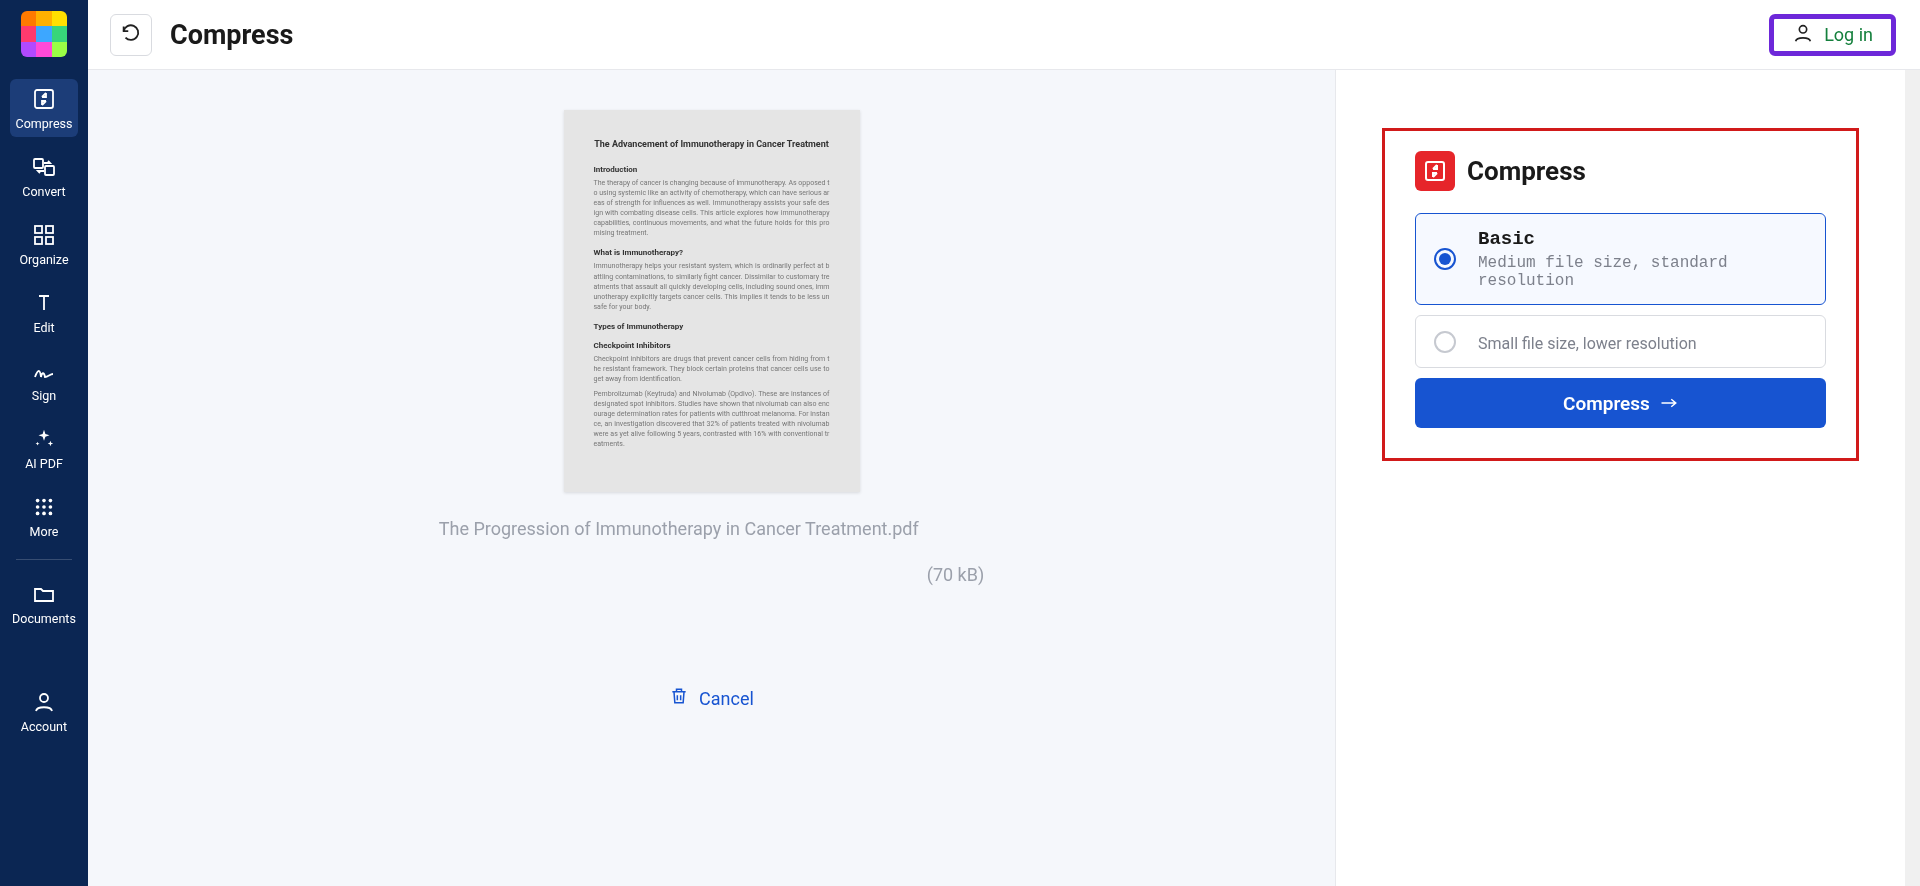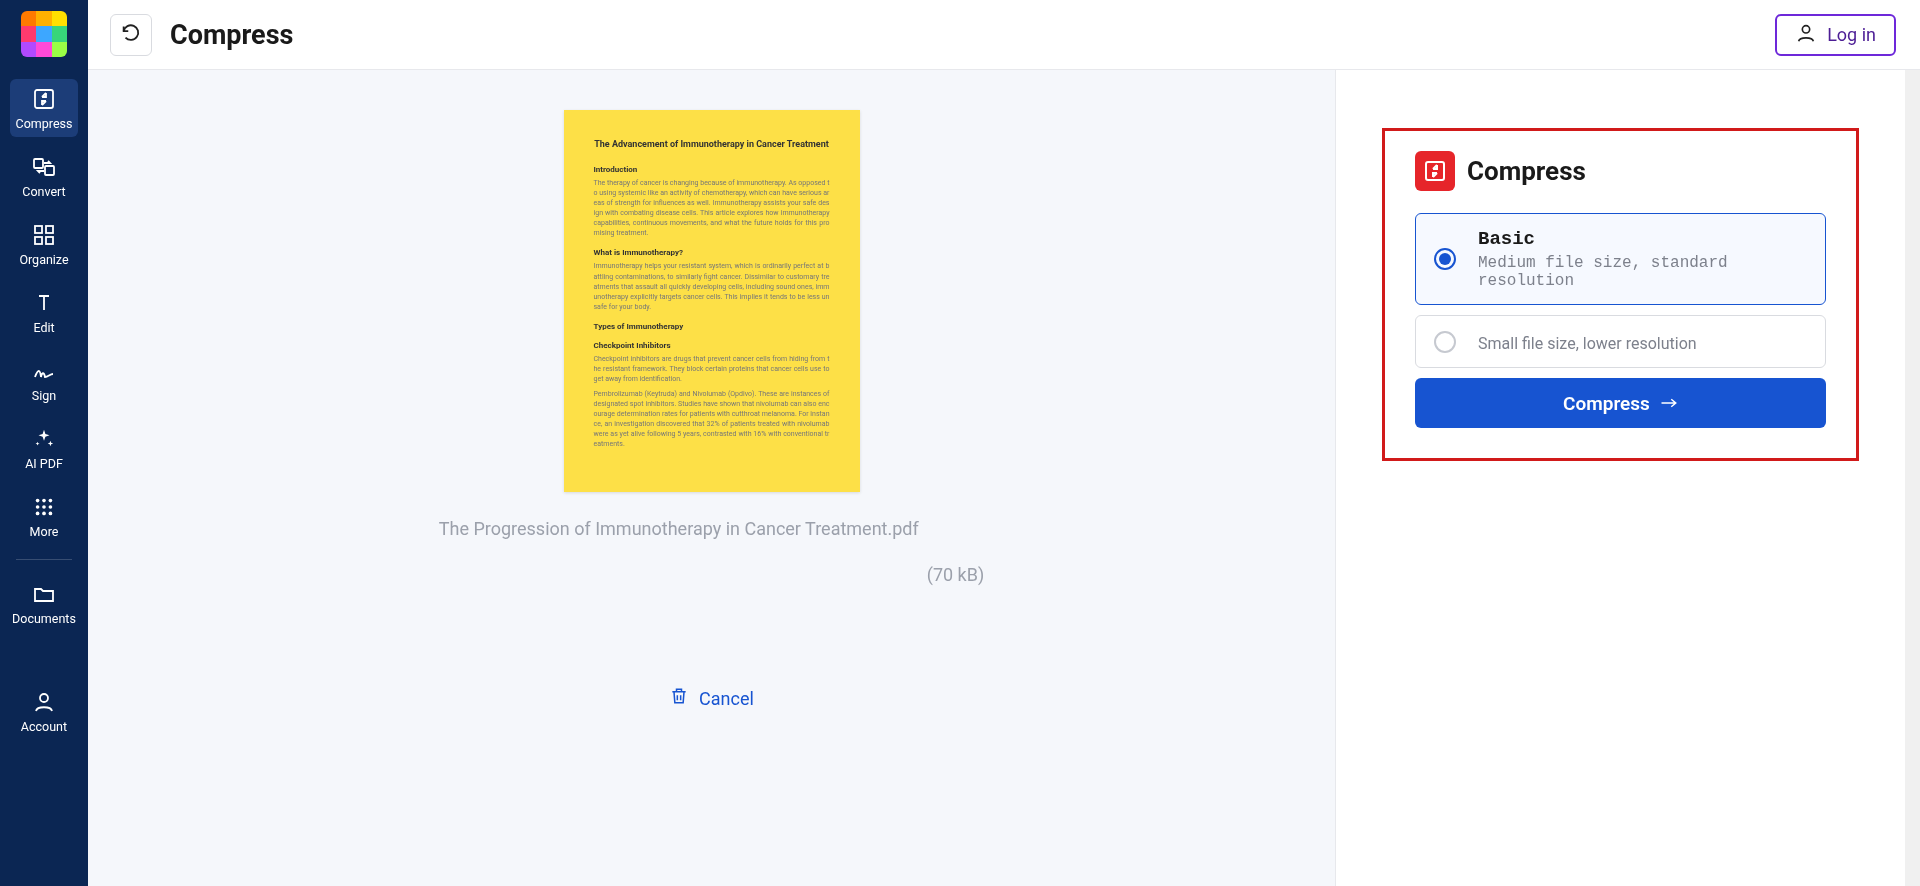--- a/index.html
+++ b/index.html
@@ -70,27 +70,27 @@
   border: 1px solid #d9dbe0;
   border-radius: 6px;
   display:flex; align-items:center; justify-content:center;
   cursor: pointer;
   margin-right: 18px;
 }
 .page-title { font-size: 27px; font-weight: 700; color: #1a1a1a; }
 .topbar-spacer { flex: 1; }
 .login-btn {
   height: 42px;
-  border: 2px solid #6d28d9;
+  border: 5px solid #6d28d9;
   border-radius: 6px;
   padding: 0 18px;
   display:flex; align-items:center; gap:10px;
   cursor: pointer;
   font-size: 18px;
-  color: #4c1d95;
+  color: #15803d;
 }
 
 
 .content {
   flex: 1;
   display: flex;
   position: relative;
   overflow: hidden;
 }
 .left-pane {
@@ -107,21 +107,21 @@
   border-left: 1px solid #e7e8ec;
   position: relative;
 }
 .scrollbar-gutter { width: 15px; background: #f0f0f0; }
 
 
 .doc-preview {
   width: 296px;
   height: 382px;
   margin-top: 40px;
-  background: #fde047;
+  background: #e5e5e5;
   box-shadow: 0 1px 3px rgba(0,0,0,0.12);
   padding: 28px 30px;
   font-size: 8px;
   color: #666;
   filter: blur(0.4px);
 }
 .doc-preview h4 { text-align:center; font-size:9px; color:#333; font-weight:700; margin-bottom: 14px; line-height:1.4; }
 .doc-preview .sec { font-size:8px; font-weight:700; color:#333; margin-top:10px; margin-bottom:4px; }
 .doc-preview p { font-size:7px; line-height:1.45; color:#777; margin-bottom:4px; text-align: justify; word-break: break-all; }
 

